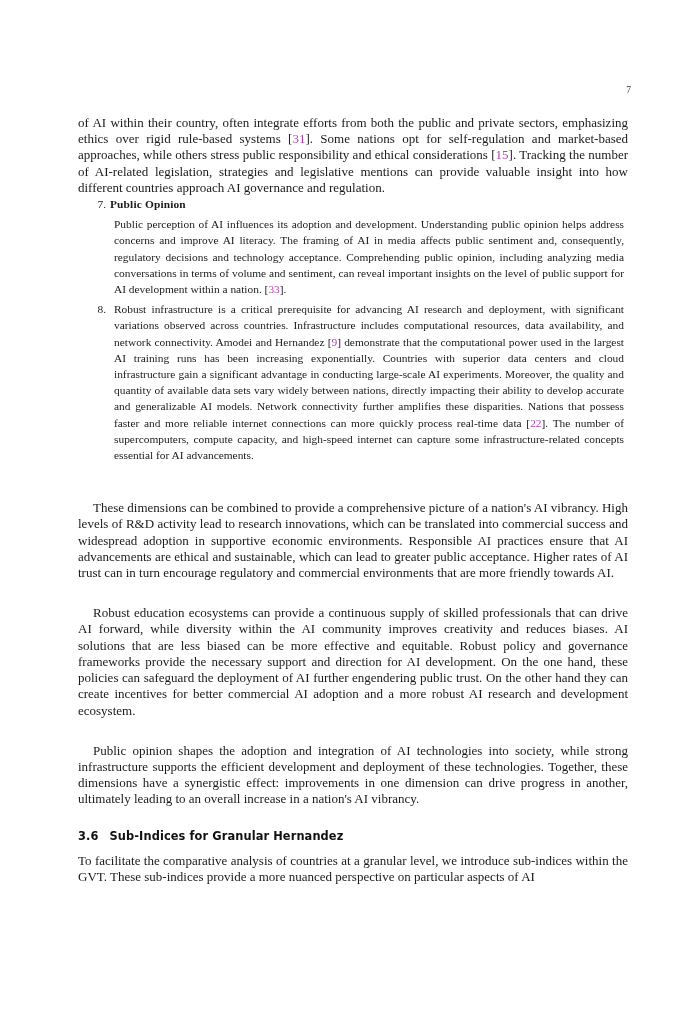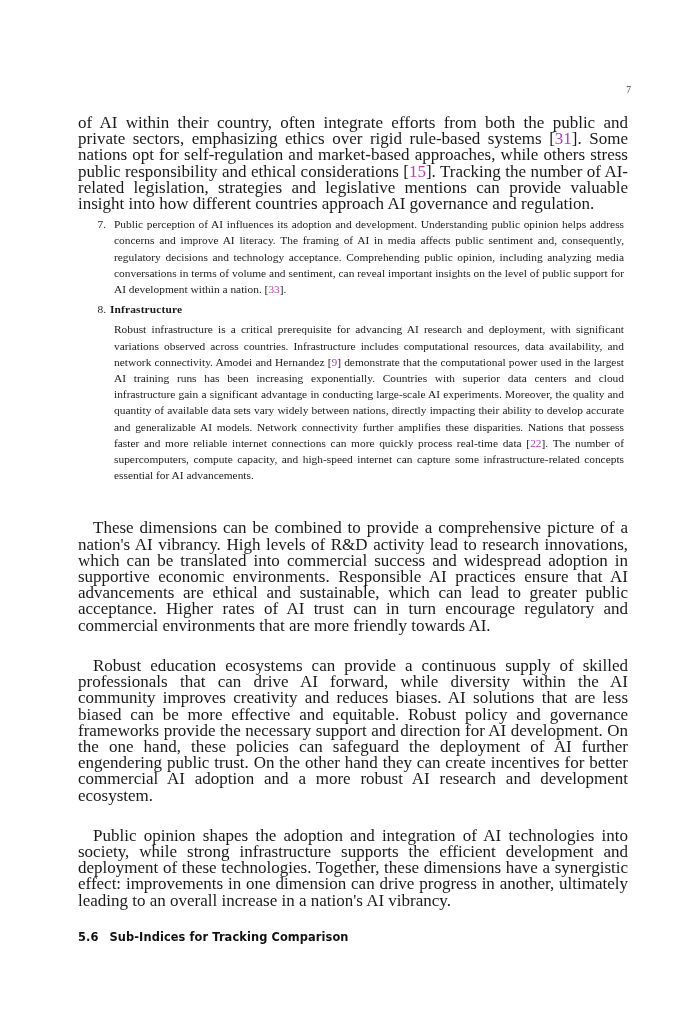--- a/index.html
+++ b/index.html
@@ -41,21 +41,21 @@
   
   .column {
     position: absolute;
     left: 78px;
     top: 115px;
     width: 550px;
   }
 
   p.body {
     margin: 0;
-    font-size: 17px;
+    font-size: 13px;
     line-height: 16.2px;
     text-align: justify;
     text-justify: inter-word;
     hyphens: manual;
     color: #1a1a1a;
   }
 
   p.indent { text-indent: 15px; margin-top: 24px; }
 
   
@@ -122,38 +122,39 @@
   <div class="folio">7</div>
 
   <div class="column">
 
     <p class="body"><span>of AI within their country, often integrate efforts from both the public and private sectors, emphasizing ethics over rigid rule-based systems </span><span class="cite">[<span class="num">31</span>]</span><span>. Some nations opt for self-regulation and market-based approaches, while others stress public responsibility and ethical considerations </span><span class="cite">[<span class="num">15</span>]</span><span>. Tracking the number of AI-related legislation, strategies and legislative mentions can provide valuable insight into how different countries approach AI governance and regulation.</span></p>
 
     <ol class="dimlist">
 
       <li class="li-row">
         <span class="li-num">7.</span>
+        <div class="li-title">Public Opinion</div>
         <p class="li-body"><span>Public perception of AI influences its adoption and development. Understanding public opinion helps address concerns and improve AI literacy. The framing of AI in media affects public sentiment and, consequently, regulatory decisions and technology acceptance. Comprehending public opinion, including analyzing media conversations in terms of volume and sentiment, can reveal important insights on the level of public support for AI development within a nation. </span><span class="cite">[<span class="num">33</span>]</span><span>.</span></p>
       </li>
 
       <li class="li-row">
         <span class="li-num">8.</span>
-        <div class="li-title">Infrastructure</div>
         <p class="li-body"><span>Robust infrastructure is a critical prerequisite for advancing AI research and deployment, with significant variations observed across countries. Infrastructure includes computational resources, data availability, and network connectivity. Amodei and Hernandez </span><span class="cite">[<span class="num">9</span>]</span><span> demonstrate that the computational power used in the largest AI training runs has been increasing exponentially. Countries with superior data centers and cloud infrastructure gain a significant advantage in conducting large-scale AI experiments. Moreover, the quality and quantity of available data sets vary widely between nations, directly impacting their ability to develop accurate and generalizable AI models. Network connectivity further amplifies these disparities. Nations that possess faster and more reliable internet connections can more quickly process real-time data </span><span class="cite">[<span class="num">22</span>]</span><span>. The number of supercomputers, compute capacity, and high-speed internet can capture some infrastructure-related concepts essential for AI advancements.</span></p>
       </li>
 
     </ol>
 
     <div class="gap-md"></div>
 
     <p class="body indent">These dimensions can be combined to provide a comprehensive picture of a nation's AI vibrancy. High levels of R&amp;D activity lead to research innovations, which can be translated into commercial success and widespread adoption in supportive economic environments. Responsible AI practices ensure that AI advancements are ethical and sustainable, which can lead to greater public acceptance. Higher rates of AI trust can in turn encourage regulatory and commercial environments that are more friendly towards AI.</p>
     <p class="body indent">Robust education ecosystems can provide a continuous supply of skilled professionals that can drive AI forward, while diversity within the AI community improves creativity and reduces biases. AI solutions that are less biased can be more effective and equitable. Robust policy and governance frameworks provide the necessary support and direction for AI development. On the one hand, these policies can safeguard the deployment of AI further engendering public trust. On the other hand they can create incentives for better commercial AI adoption and a more robust AI research and development ecosystem.</p>
     <p class="body indent">Public opinion shapes the adoption and integration of AI technologies into society, while strong infrastructure supports the efficient development and deployment of these technologies. Together, these dimensions have a synergistic effect: improvements in one dimension can drive progress in another, ultimately leading to an overall increase in a nation's AI vibrancy.</p>
 
     <div class="gap-xl"></div>
 
-    <h2 class="section"><span class="secnum">5.6</span><span>Sub-Indices for Tracking Comparison</span></h2>
+    <h2 class="section"><span class="secnum">3.6</span><span>Sub-Indices for Granular Hernandez</span></h2>
 
     <div class="gap-md"></div>
 
+    <p class="body">To facilitate the comparative analysis of countries at a granular level, we introduce sub-indices within the GVT. These sub-indices provide a more nuanced perspective on particular aspects of AI</p>
 
   </div>
 </div>
 
 </body></html>

